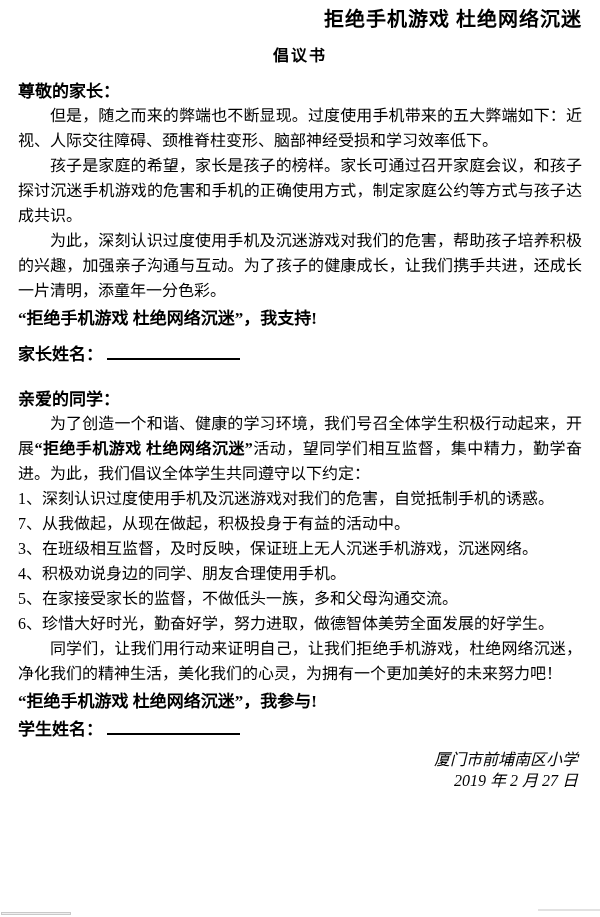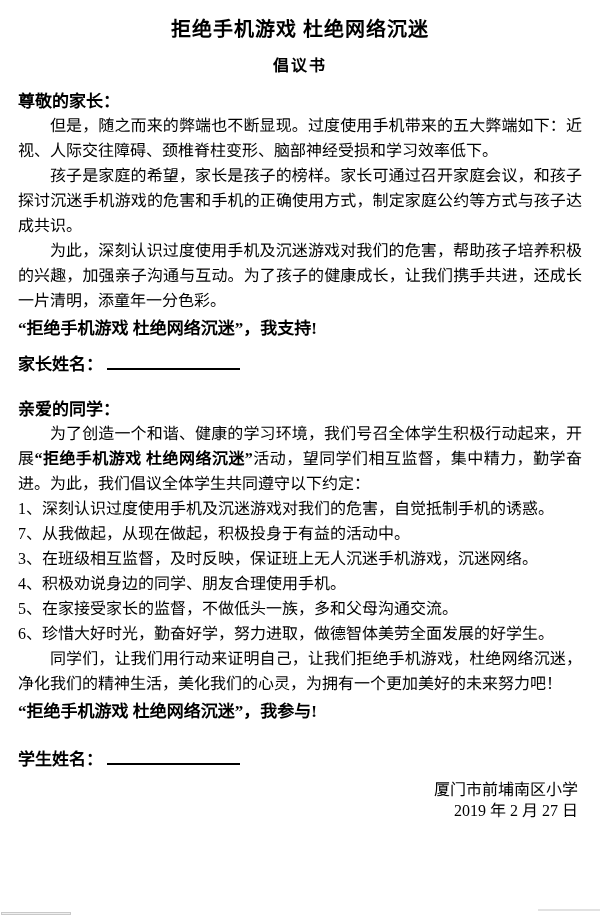--- a/index.html
+++ b/index.html
@@ -13,25 +13,25 @@
     color: #000000;
   }
   .page {
     width: 600px;
     height: 917px;
     padding: 4px 18px 0 18px;
     background: #ffffff;
     position: relative;
   }
   .doc-title {
-    text-align: center;
+    text-align: right;
     font-size: 20px;
     font-weight: bold;
     line-height: 26px;
-    margin-top: 12px;
+    margin-top: 2px;
     letter-spacing: 1px;
   }
   .doc-subtitle {
     text-align: center;
     font-size: 16px;
     font-weight: bold;
     line-height: 30px;
     margin-top: 9px;
     letter-spacing: 2px;
   }
@@ -60,37 +60,38 @@
     font-weight: bold;
     line-height: 24px;
     margin-top: 4px;
   }
   .signature-row {
     font-size: 17px;
     font-weight: bold;
     line-height: 24px;
     margin-top: 12px;
   }
-  .signature-row.student-sig { margin-top: 24px; }
+  .signature-row.student-sig { margin-top: 4px; }
   .sig-line {
     display: inline-block;
     width: 133px;
     height: 14px;
     border-bottom: 2.5px solid #000000;
     margin-left: 4px;
     vertical-align: baseline;
   }
   .footer {
     margin-top: 7px;
     text-align: right;
     padding-right: 4px;
   }
   .footer-line {
     font-size: 16px;
     line-height: 21px;
+    font-style: italic;
   }
   .artifact {
     position: absolute;
     background: #d9d9d9;
   }
   .artifact-left { left: 1px; bottom: 2px; width: 70px; height: 3px; border: 1px solid #c9c9c9; background:#efefef; }
   .artifact-right { right: 0px; bottom: 6px; width: 62px; height: 2px; background: #e2e2e2; }
 </style>
 </head>
 <body>

